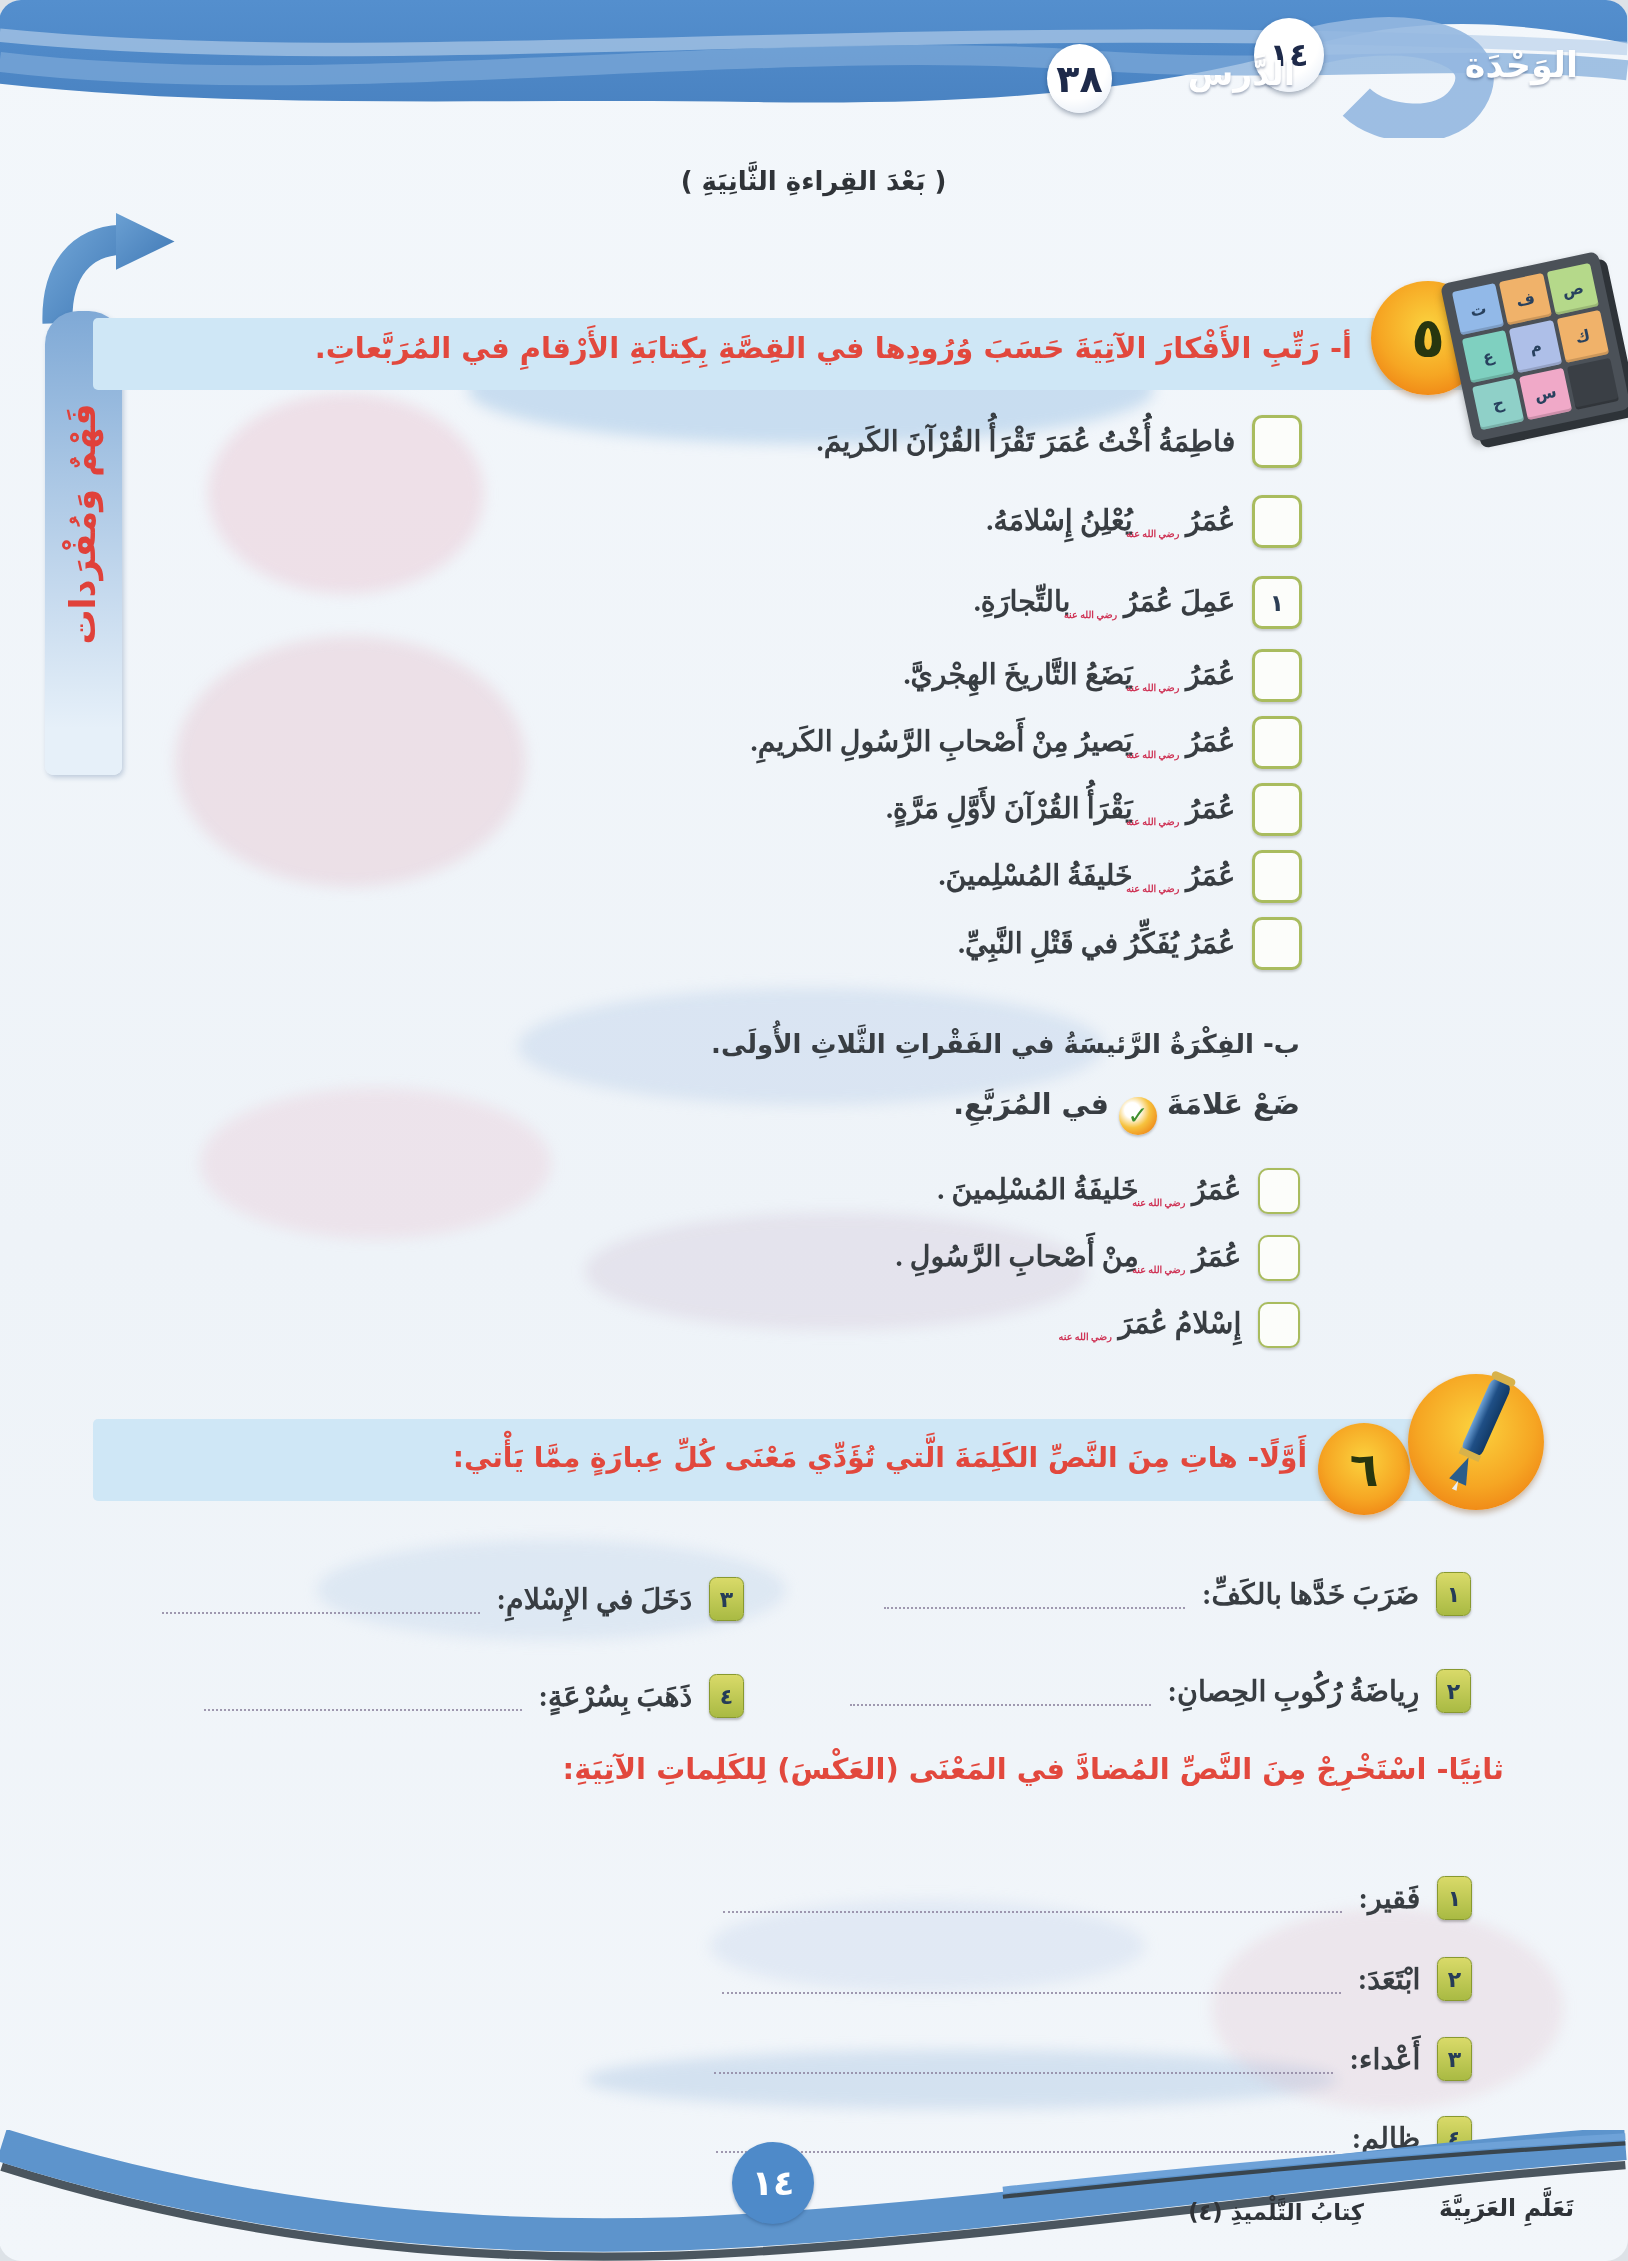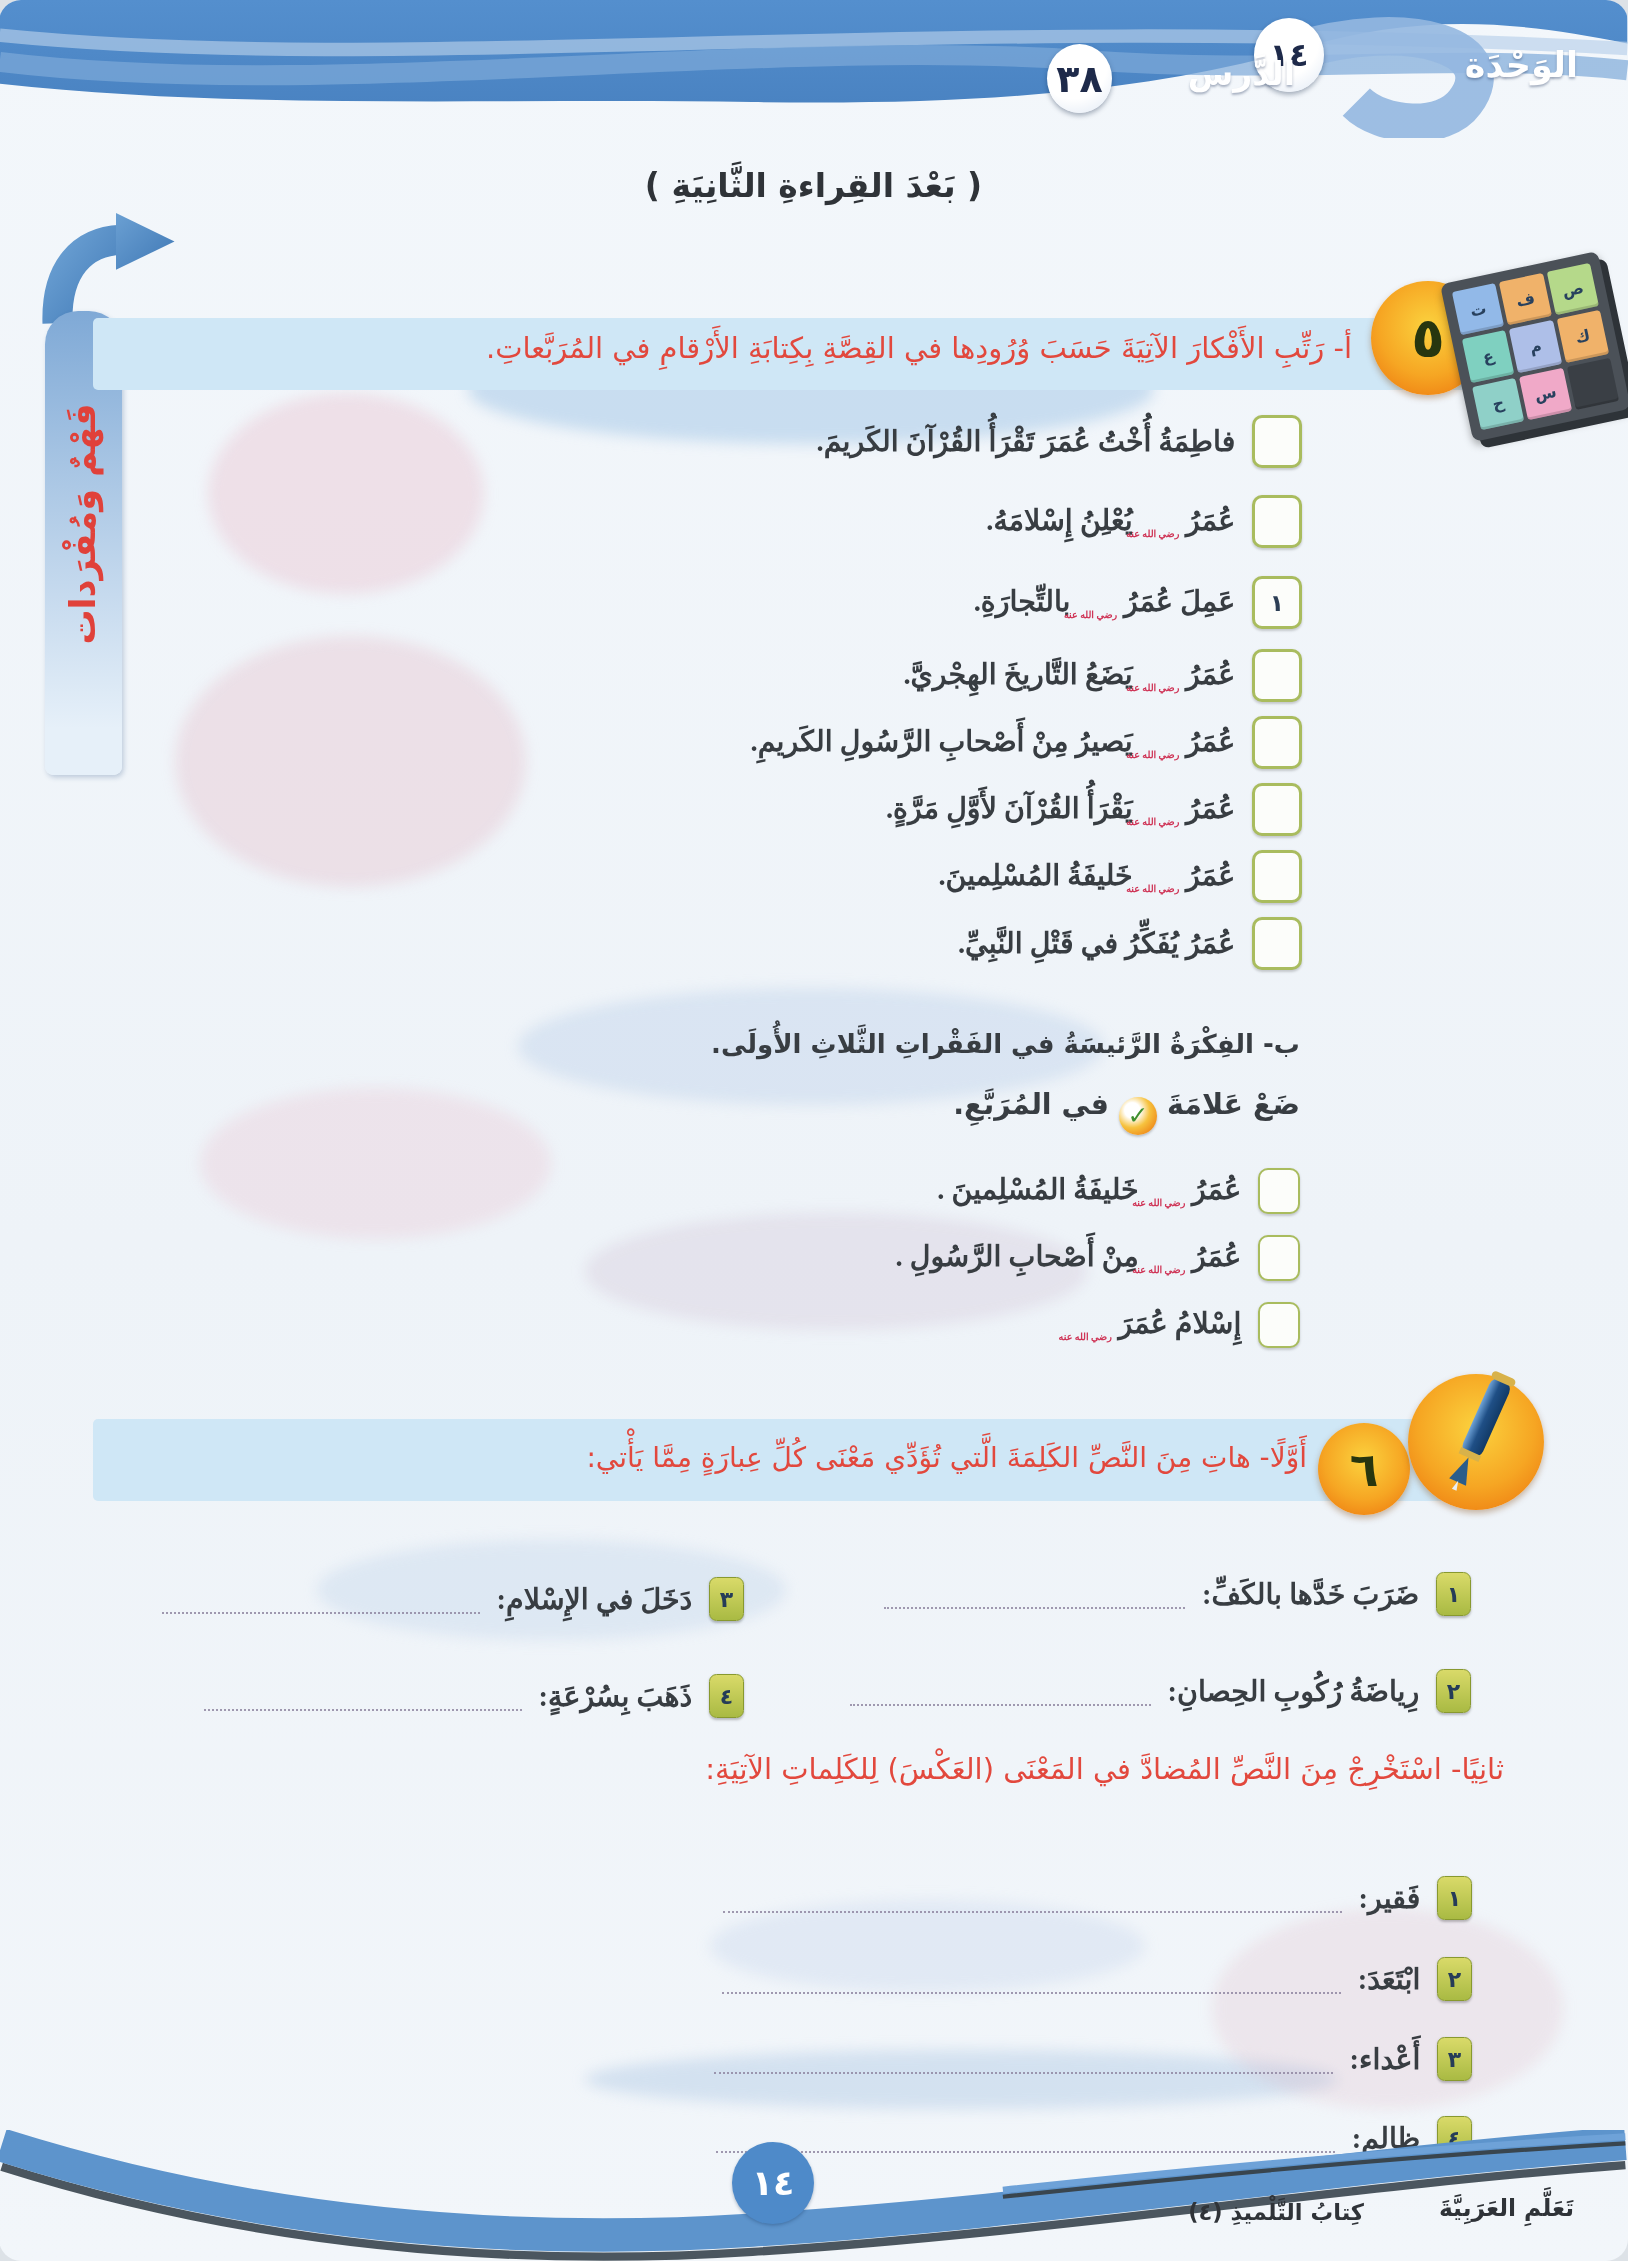--- a/index.html
+++ b/index.html
@@ -6,36 +6,36 @@
   #page{position:relative;width:1629px;height:2261px;margin:0 auto;overflow:hidden;
         background:linear-gradient(180deg,#f3f7fb 0%,#eef3f8 55%,#f2f6fa 100%);
         border-radius:22px;}
   
   .banner-svg{position:absolute;top:0;left:0;}
   .banner-label{position:absolute;color:#ffffff;font-weight:bold;text-shadow:0 1.7px 2.5px rgba(20,40,80,.35);}
   .oval{position:absolute;background:radial-gradient(circle at 40% 30%,#ffffff 55%,#dfe8f4 100%);
         border-radius:50%;display:flex;align-items:center;justify-content:center;
         color:#1e2a4a;font-weight:bold;box-shadow:0 2.5px 5px rgba(10,30,60,.35);}
   
-  .subtitle{position:absolute;left:0;right:0;top:166px;text-align:center;font-size:33px;
+  .subtitle{position:absolute;left:0;right:0;top:166px;text-align:center;font-size:26px;
             font-weight:bold;color:#2f3338;}
   
   .arrow-svg{position:absolute;left:35px;top:208px;}
   .ribbon{position:absolute;left:46px;top:311px;width:77px;height:464px;
           background:linear-gradient(180deg,#7fa9d6 0%,#a9c6e4 35%,#e6f0f9 90%);
           border-radius:33px 33px 8.4px 8.4px;box-shadow:1.7px 2.5px 5px rgba(40,80,130,.25);}
   .ribbon-text{position:absolute;left:38px;top:213px;transform:translate(-50%,-50%) rotate(-90deg);
                white-space:nowrap;color:#e0413a;font-weight:bold;font-size:35px;}
   
   .band{position:absolute;background:#cfe7f6;border-radius:5px;}
   .qcircle{position:absolute;border-radius:50%;
            background:radial-gradient(circle at 50% 40%,#fbd23e 0%,#f6a623 55%,#ee7f12 88%);
            display:flex;align-items:center;justify-content:center;color:#27360f;font-weight:bold;
            box-shadow:0 3.3px 6.7px rgba(120,60,0,.35);}
-  .red-title{position:absolute;color:#e2483d;font-weight:normal;white-space:nowrap;margin-left:32px;}
+  .red-title{position:absolute;color:#e2483d;font-weight:bold;white-space:nowrap;margin-left:32px;}
   .dark-title{position:absolute;color:#383d42;font-weight:bold;white-space:nowrap;}
   .row{position:absolute;display:flex;align-items:center;gap:16.7px;}
   .item-text{font-size:28.5px;font-weight:bold;color:#383d42;white-space:nowrap;font-family:Liberation Serif, serif;}
   .cbx{width:44px;height:47px;border:3.3px solid #a9bc5e;border-radius:10px;background:#fcfdfa;
        box-shadow:0 1.7px 2.5px rgba(0,0,0,.18);display:flex;align-items:center;justify-content:center;
        font-size:23.4px;font-weight:bold;color:#2c3e55;flex:none;}
   .cbx.small{width:38px;height:42px;border-width:2.5px;}
   .rda{display:inline-block;width:40px;font-size:9.6px;line-height:1.08;color:#cf3557;
        text-align:center;vertical-align:-6.7px;font-weight:bold;margin:0 6.7px;}
   .badge{width:33px;height:42px;border-radius:7.5px;border:1.7px solid #88992f;

